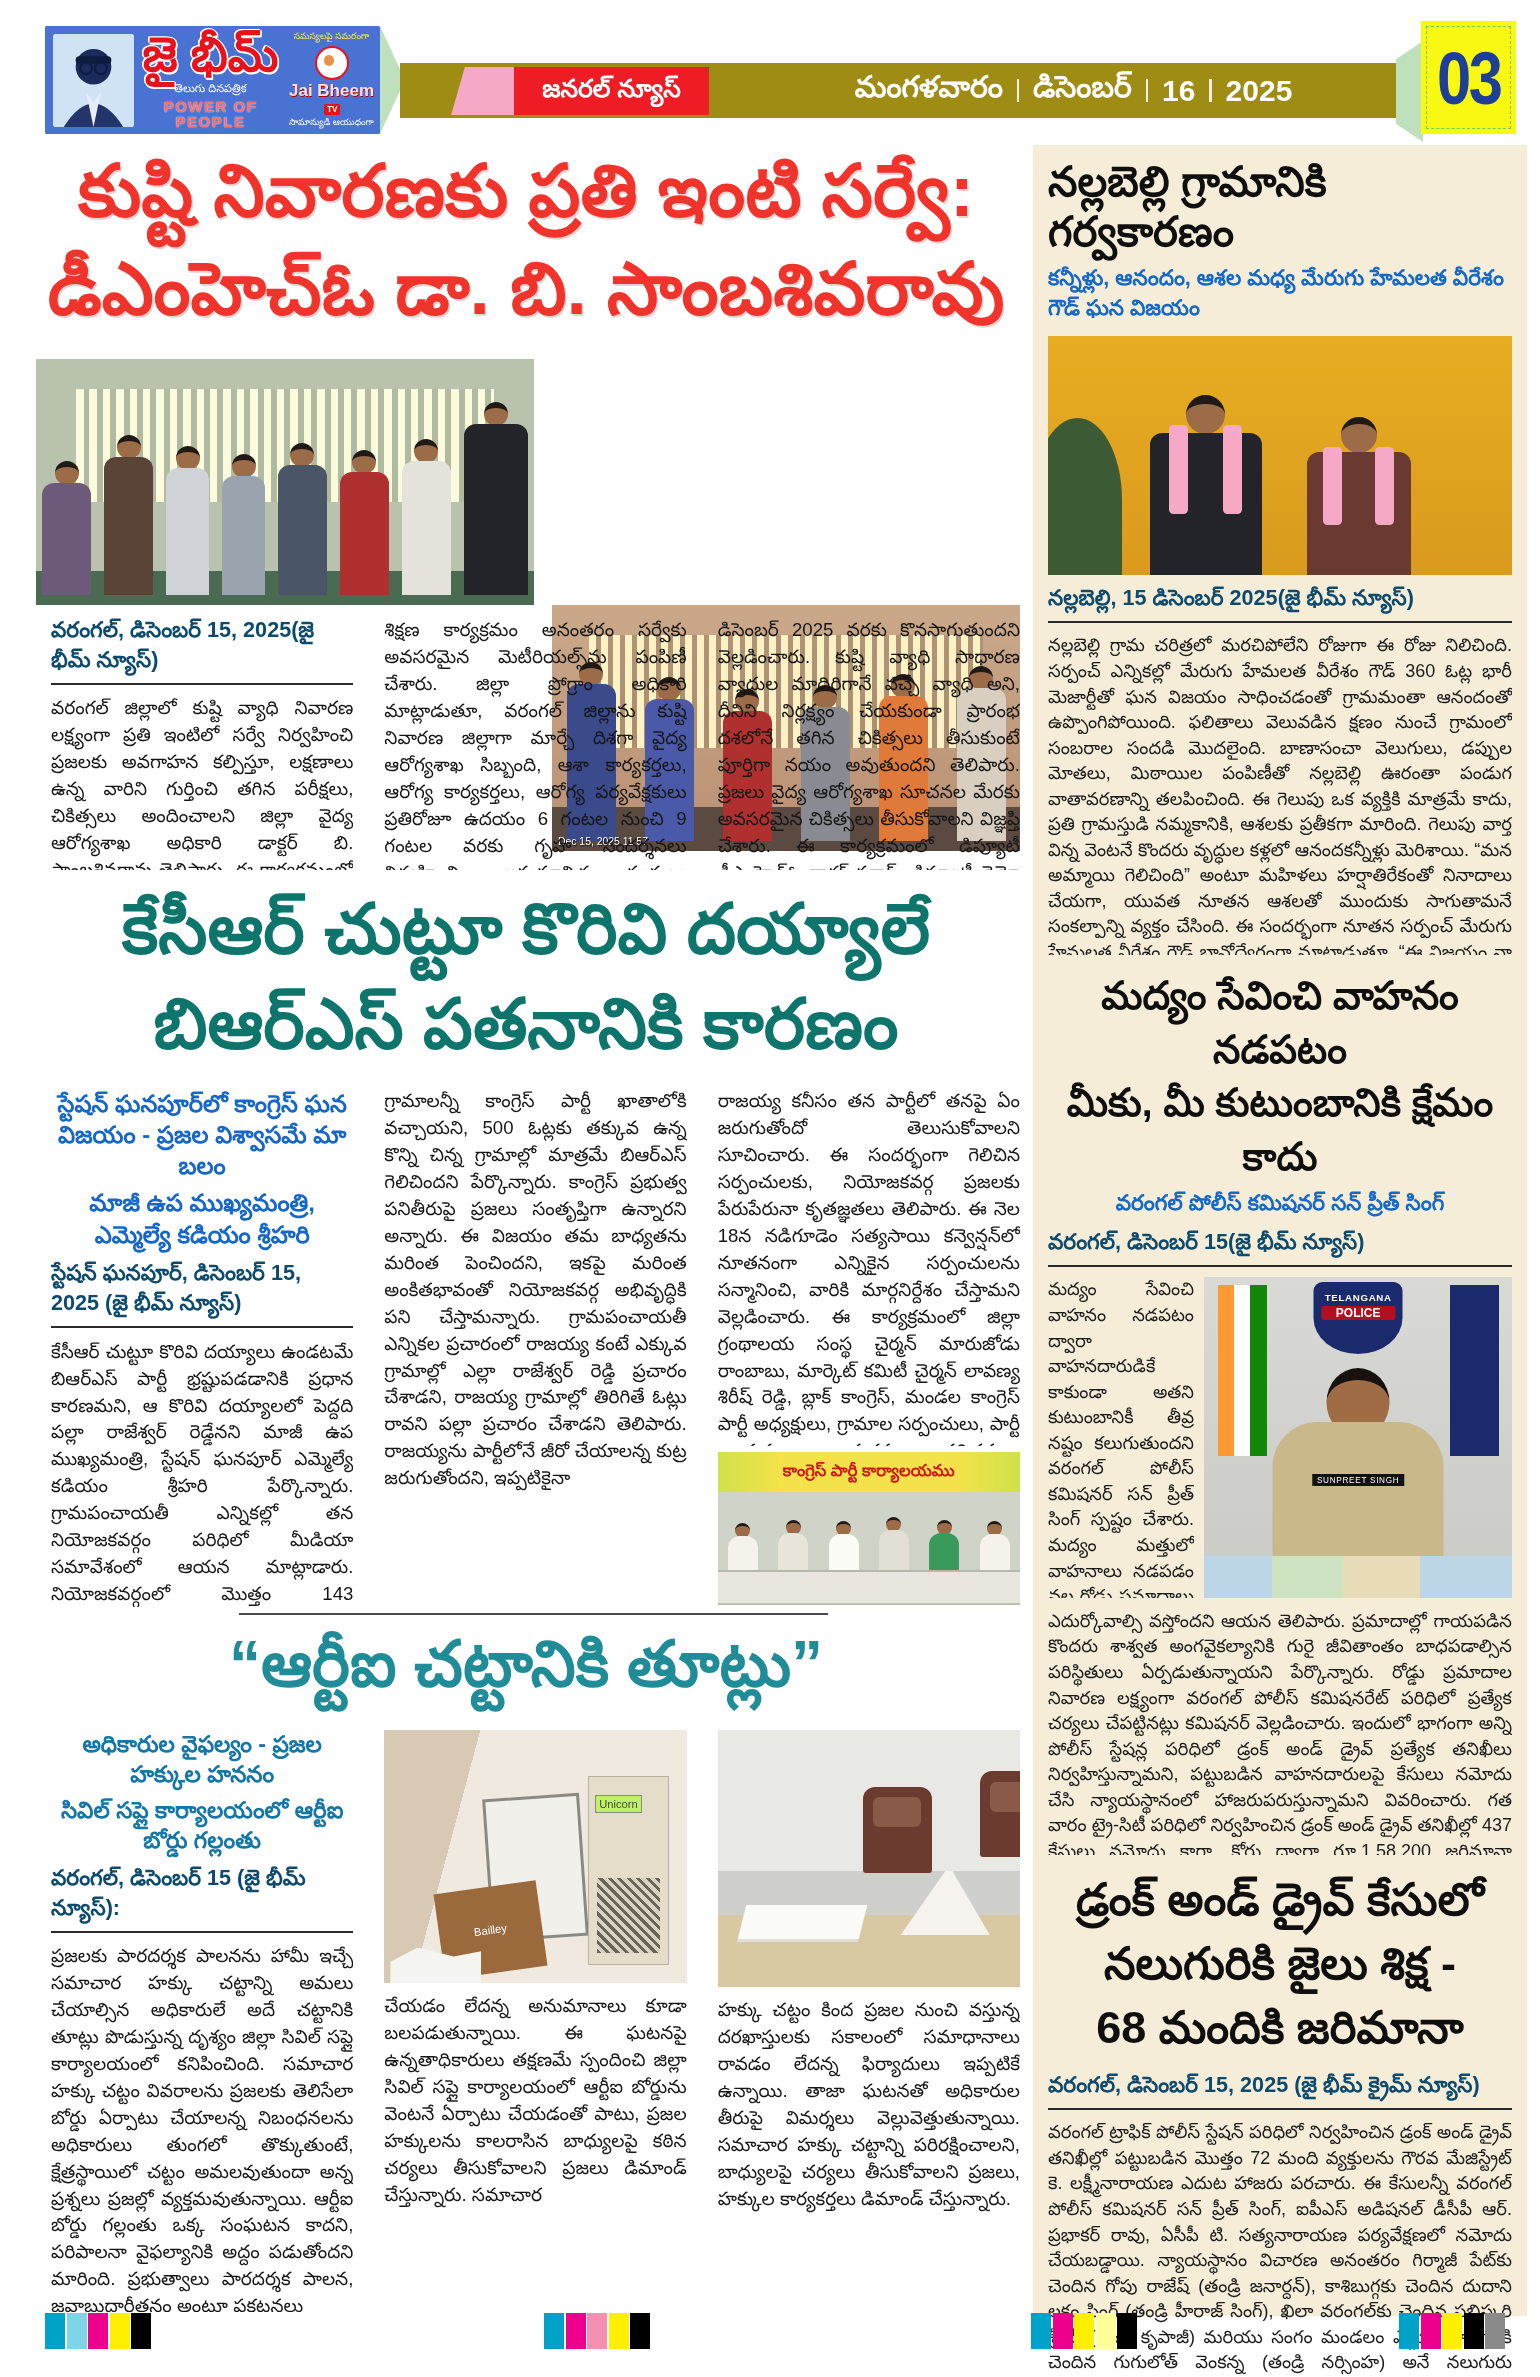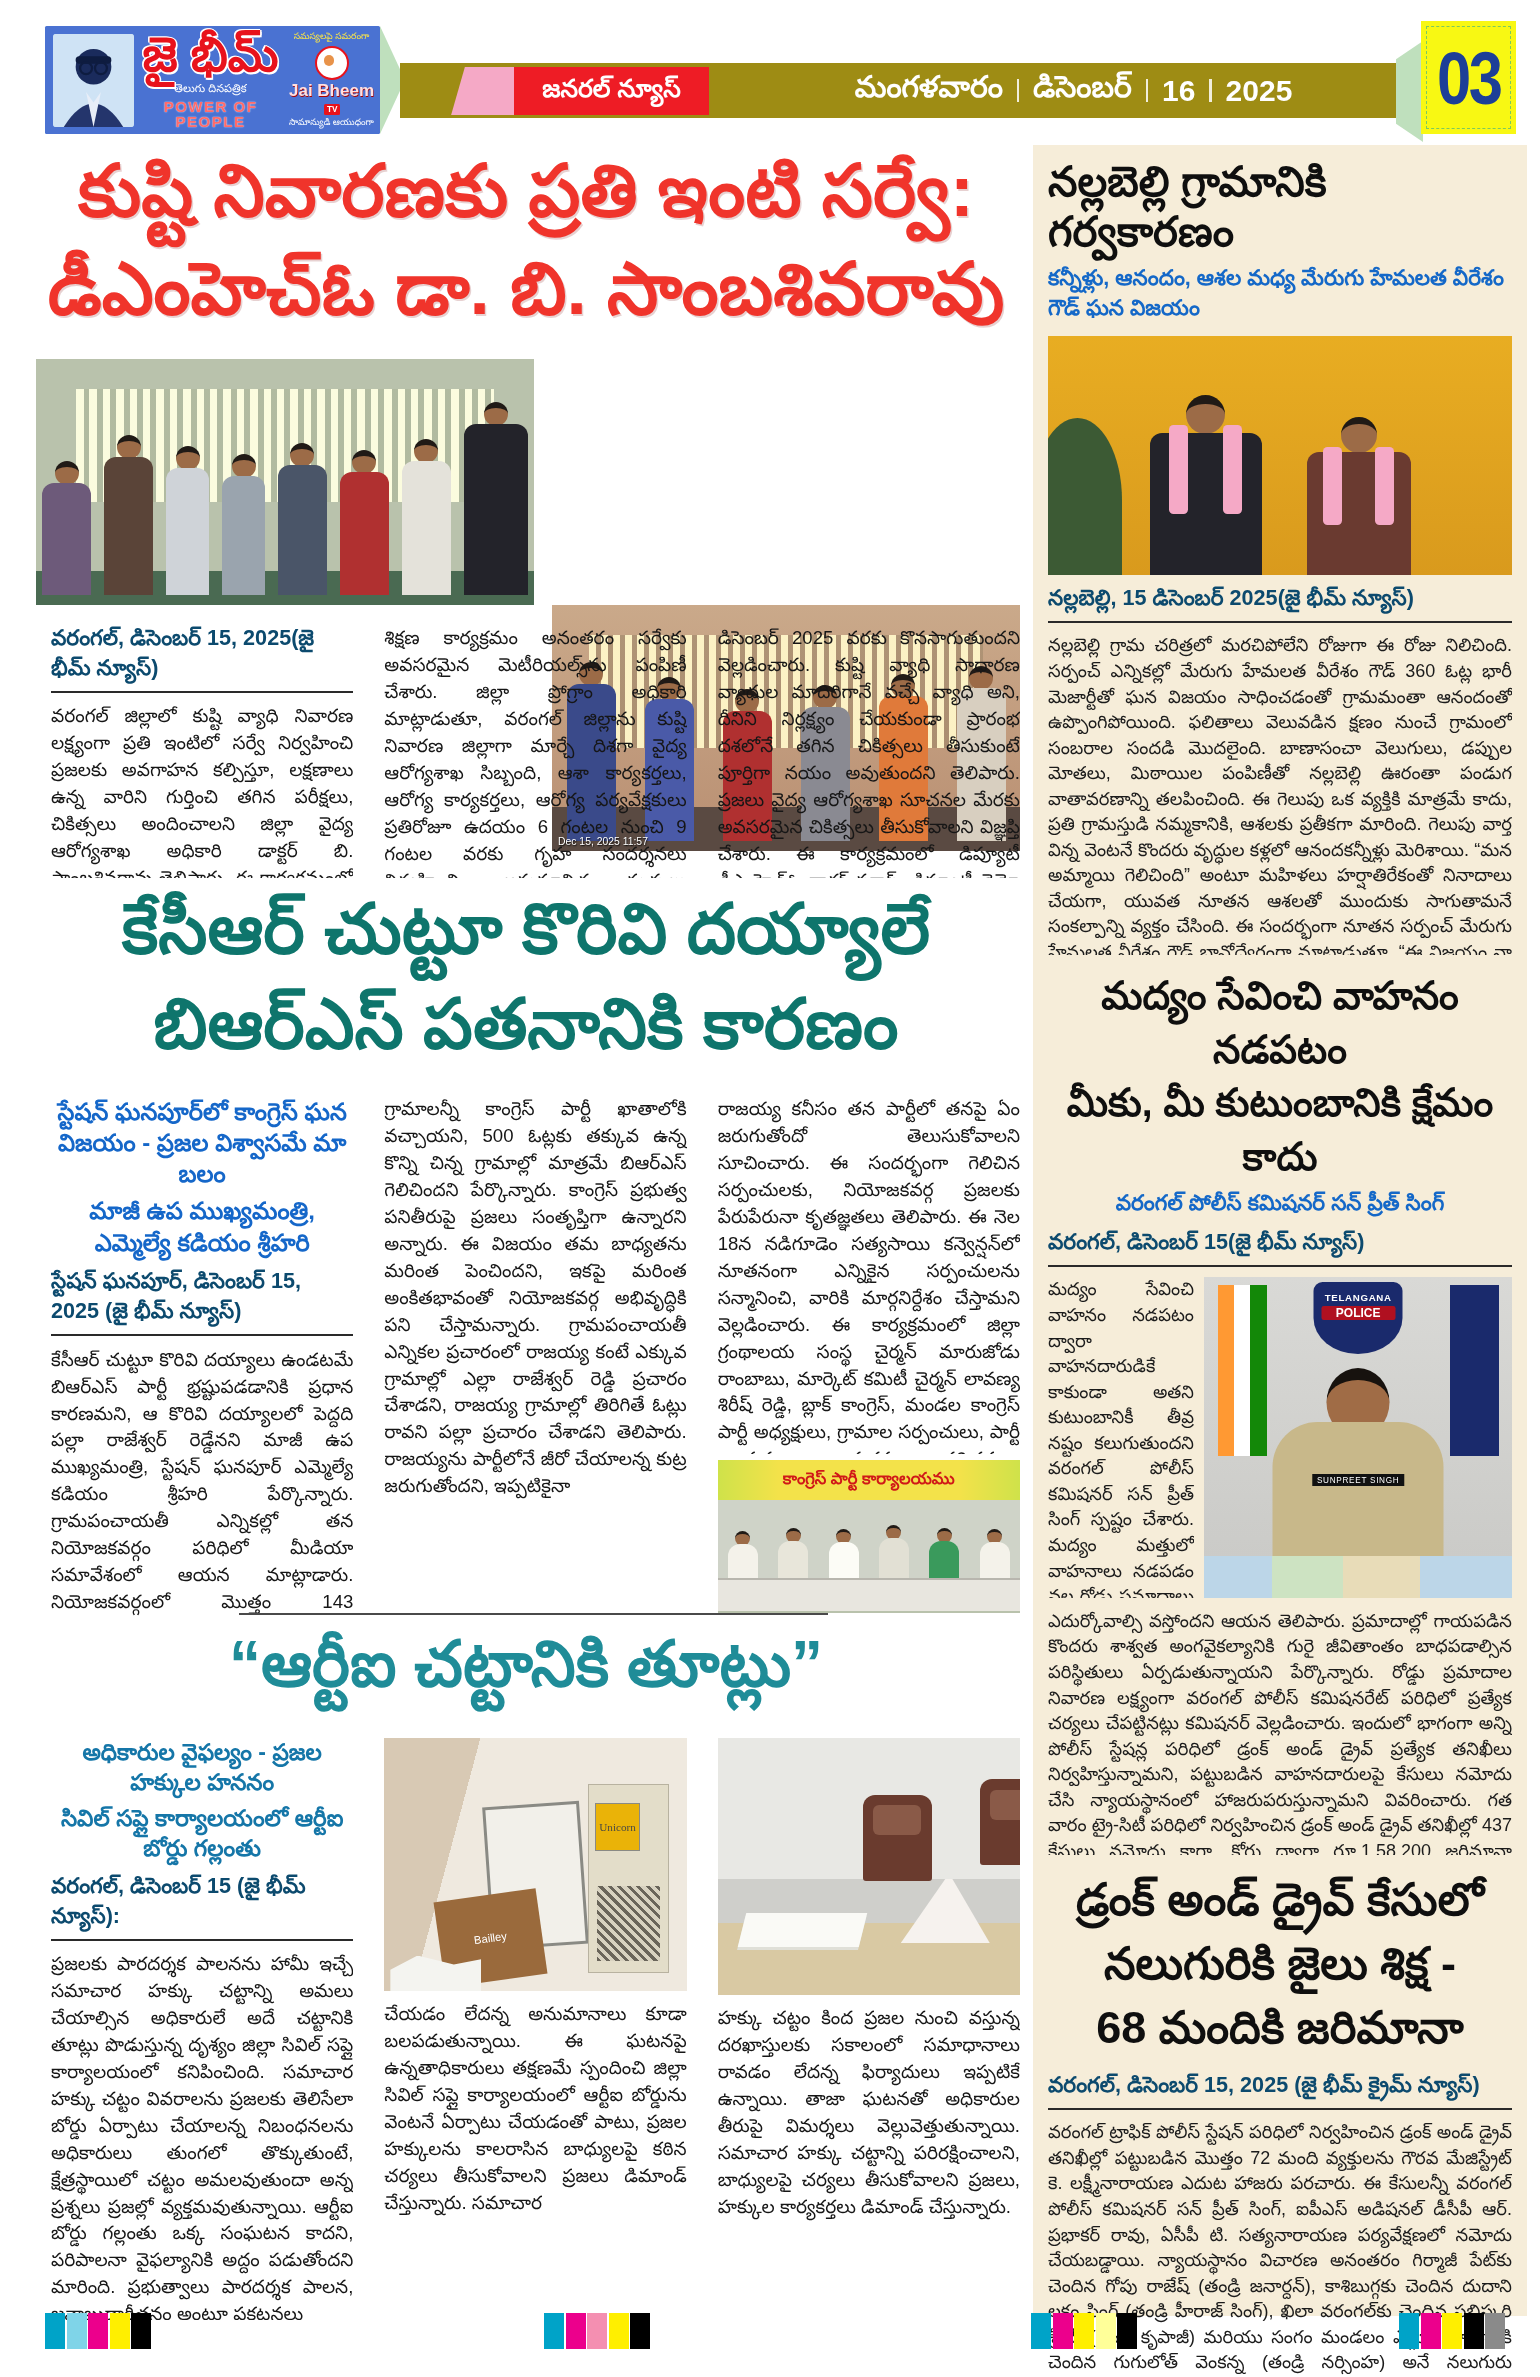--- a/index.html
+++ b/index.html
@@ -80,34 +80,34 @@
   .banner{height:40px;background:linear-gradient(90deg,#cfe24a,#f3e24a 20% 80%,#cfe24a);display:flex;align-items:center;justify-content:center;}
   .banner span{color:#d01818;font-weight:800;font-size:16.4px;}
   .press-body{position:relative;height:78px;background:#cfd3c8;}
   .press-table{height:31px;background:#e8e6df;border-top:2.2px solid #b8b6ae;}
 
   .rti-a{background:linear-gradient(105deg,#d8c9b4 0 26%,#efe9df 26%);}
   .board{position:absolute;left:34%;top:26%;width:30%;height:54%;background:#f2f0ea;border:3px solid #8a8a84;transform:rotate(-4deg);}
   .cooler{position:absolute;right:6%;top:18%;width:26%;height:74%;background:#e3ddc9;border:1.5px solid #b8b2a0;}
   .cooler-grill{position:absolute;left:10%;bottom:6%;width:80%;height:40%;
      background:repeating-linear-gradient(45deg,#6a655a 0 3px,#d8d2c0 3px 6.7px);}
-  .cooler-label{position:absolute;left:8%;top:10%;font-size:11.2px;color:#4a4a44;border:0.7px solid #8a8a84;padding:17px 3px;background:#eab308;font-family:Liberation Serif, serif;}
+  .cooler-label{position:absolute;left:8%;top:10%;font-size:11.2px;color:#4a4a44;border:0.7px solid #8a8a84;padding:2px 3px;background:#bef264;}
   .bbox{position:absolute;left:18%;bottom:4%;width:34%;height:34%;background:#9a6a3c;transform:rotate(-8deg);color:#fff;font-size:11.2px;display:flex;align-items:center;justify-content:center;}
   .papers{position:absolute;left:2%;bottom:0;width:30%;height:14%;background:#f4f4f0;clip-path:polygon(0 40%,30% 0,70% 25%,100% 10%,100% 100%,0 100%);}
 
   .rti-b{background:linear-gradient(180deg,#e8e8e4 0 55%,#cfcfcb 55%);}
   .chair{position:absolute;width:69px;height:86px;background:#6a3b2e;border-radius:12px 12px 3px 3px;}
   .chair::after{content:"";position:absolute;left:10.4px;top:10.4px;width:48px;height:30px;background:#8a5a48;border-radius:6px;}
   .desk-front{position:absolute;left:0;bottom:0;width:100%;height:72px;background:#d9c9a3;}
   .paper-stack{position:absolute;left:8%;bottom:48px;width:40%;height:34px;background:#fafaf6;transform:skewX(-14deg);box-shadow:0 3px 0 #e0e0d8;}
   .calendar{position:absolute;right:10%;bottom:52px;width:89px;height:64px;background:#f6f2ee;
      clip-path:polygon(0 100%,50% 0,58% 0,100% 100%);}
 
   
-  .cols{display:flex;gap:31px;margin-top:8px;}
+  .cols{display:flex;gap:31px;}
   .col{flex:1;overflow:hidden;}
   .body-text{font-size:18.6px;line-height:1.45;text-align:justify;color:#161616;}
   .rail-text{font-size:18px;line-height:1.42;text-align:justify;color:#1b1b1b;}
   .dateline{font-weight:700;font-size:21.6px;color:#0c4a6e;border-bottom:2.2px solid #2a2a2a;padding-bottom:6px;margin-bottom:10.4px;}
   .subhead-blue{color:#1567c9;font-weight:800;font-size:24px;text-align:center;line-height:1.3;margin-bottom:10.4px;}
   .subhead-teal{color:#1576a8;font-weight:800;font-size:23px;text-align:center;line-height:1.3;margin-bottom:9px;}
 
   
   .rail{left:1033px;top:145px;width:494px;height:2171px;background:#f6edd9;padding:12px 15px;box-sizing:border-box;}
   .rail-hl1{font-size:42px;font-weight:800;color:#0f0f0f;line-height:1.2;}

